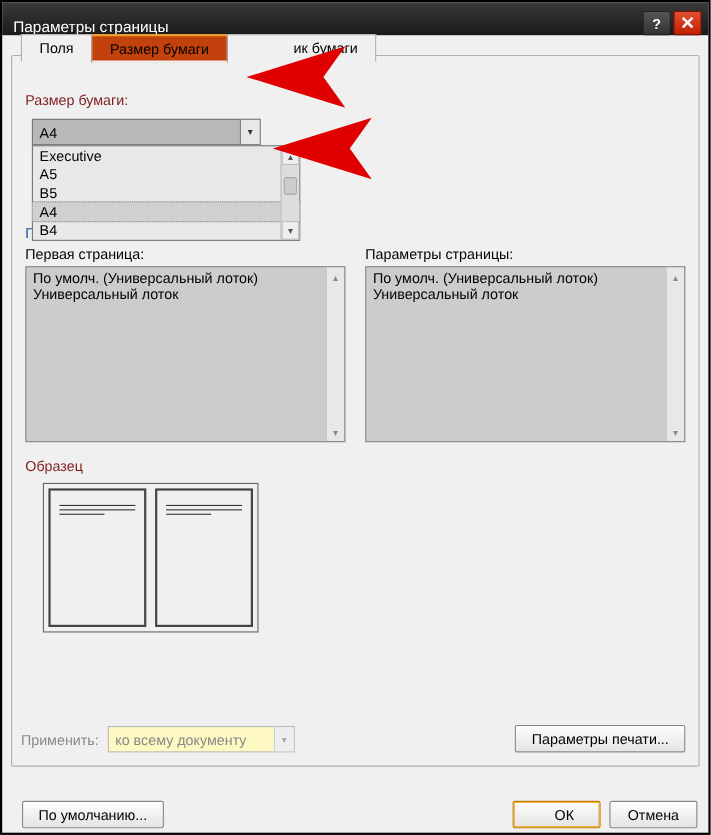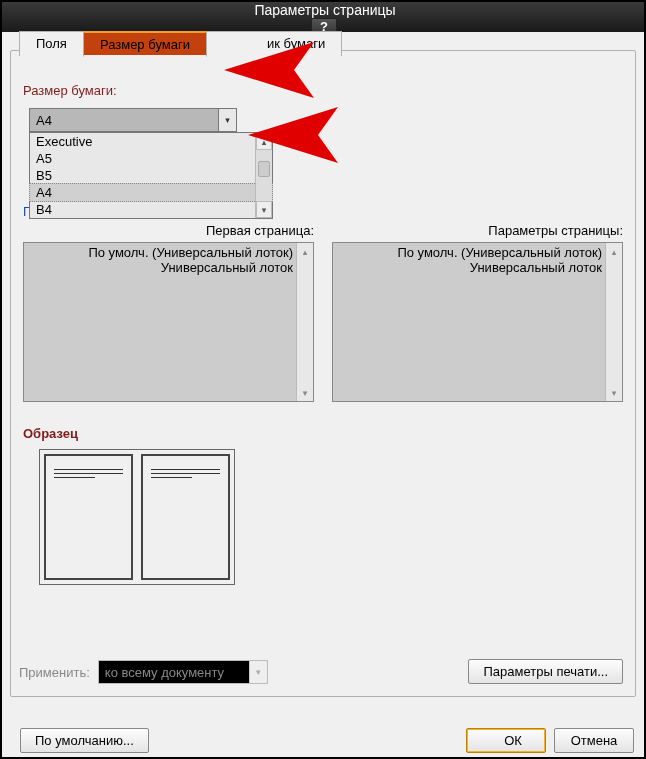--- a/index.html
+++ b/index.html
@@ -1,18 +1,18 @@
 <!DOCTYPE html>
 <html><head>
 <meta charset="utf-8">
 <style>
   * { box-sizing: border-box; font-family: "Segoe UI", Tahoma, sans-serif; font-size: 13px; }
   body { margin: 0; background: #fff; }
   .window { width: 646px; height: 759px; border: 2px solid #000; background: #f0f0f0; position: relative; }
-  .titlebar { height: 30px; background: linear-gradient(#3a3a3a,#1a1a1a); color: #fff; display: flex; align-items: center; padding: 0 6px; flex-direction: column; }
+  .titlebar { height: 30px; background: linear-gradient(#3a3a3a,#1a1a1a); color: #fff; display: flex; align-items: flex-end; padding: 0 6px; }
   .titlebar .title { flex: 1; font-size: 14px; padding-left: 4px; }
   .title-btn { width: 26px; height: 22px; margin-left: 2px; display: flex; align-items: center; justify-content: center; border-radius: 2px; }
   .title-btn.help { background: linear-gradient(#555,#333); color:#fff; font-weight:bold; border:1px solid #222;}
   .title-btn.close { background: linear-gradient(#e05030,#c02000); color:#fff; font-weight:bold; border:1px solid #801000; font-size:16px;}
   .content { position:absolute; top:30px; left:0; right:0; bottom:0; padding:10px 10px 10px 10px;}
   .panel { border:1px solid #b0b0b0; background:#f0f0f0; position:absolute; top:18px; left:8px; right:8px; bottom:60px; border-radius:2px; padding:28px 12px 12px 12px;}
   .tabs { position:absolute; top:-20px; left:8px; display:flex; }
   .tab { padding:4px 16px; border:1px solid #b0b0b0; background:#f0f0f0; border-bottom:none; margin-right:-1px; cursor:pointer; }
   .tab.active { background:#c2410c; border-top:2px solid #f0a030; position:relative; z-index:2; border-bottom:1px solid #f0f0f0; margin-bottom:-1px;}
   .tab.active::after{content:"";position:absolute;left:0;right:0;bottom:-1px;height:2px;background:#f0f0f0;}
@@ -29,27 +29,27 @@
   .dropdown .scroll .thumb{position:absolute;left:2px;right:2px;top:28px;height:16px;background:#ccc;border:1px solid #aaa;border-radius:2px;}
   .combo-wrap{ position:relative; display:inline-block; margin:4px 0 0 6px; }
   .paper-sources{ display:flex; gap:18px; margin-top:28px;}
   .src-col{ flex:1; }
   .src-label{ margin-bottom:4px; }
   .listbox{ height:160px; border:1px solid #888; background:#ccc; position:relative; padding:2px 20px 2px 6px; overflow:hidden;}
   .listbox .item{ white-space:nowrap; }
   .listbox .scroll{ position:absolute; right:0; top:0; bottom:0; width:17px; background:#e8e8e8; border-left:1px solid #bbb;}
   .listbox .scroll .arrow{height:17px;display:flex;align-items:center;justify-content:center;font-size:9px;color:#888;}
   .listbox .scroll .arrow.down{position:absolute;bottom:0;left:0;right:0;}
-  .sample-area{ margin-top:24px;font-weight:bold;}
+  .sample-area{ margin-top:14px;}
   .sample-box{ width:196px; height:136px; border:1px solid #666; margin:8px 0 0 16px; display:flex;}
   .sample-page{ flex:1; border:2px solid #444; margin:4px; padding:10px 8px;}
   .sample-line{ height:1px; background:#333; margin:3px 0;}
   .apply-row{ position:absolute; left:8px; bottom:12px; display:flex; align-items:center; gap:8px;}
   .apply-label{ color:#888;}
-  .combo.disabled{ background:#000000; color:#888; border-color:#bbb; width:170px;}
+  .combo.disabled{ background:#fef9c3; color:#888; border-color:#bbb; width:170px;}
   .combo.disabled .dropbtn{background:#eee;border-color:#ccc;}
   .btn{ padding:4px 14px; border:1px solid #888; background:linear-gradient(#fdfdfd,#e4e4e4); border-radius:2px; cursor:pointer; min-width:80px; text-align:center;}
   .btn.primary{ border:1px solid #c08000; box-shadow:0 0 0 1px #f0b030 inset;padding-left:28px;}
   .print-opts{ position:absolute; right:12px; bottom:12px;}
   .bottom-buttons{ position:absolute; left:10px; right:10px; bottom:4px; display:flex; align-items:center;}
   .bottom-buttons .spacer{flex:1;}
   .bottom-buttons .btn{ margin-left:8px; }
   .arrow-red{ position:absolute; z-index:10; pointer-events:none;}
   svg.tri{display:block;}
   .caret{font-size:9px;color:#333;}
@@ -93,21 +93,21 @@
           <div class="scroll">
             <div class="up">▴</div>
             <div class="thumb"></div>
             <div class="down">▾</div>
           </div>
         </div>
       </div>
 
       <div style="margin-top:72px; color:#1a4ea0;">П</div>
 
-      <div class="paper-sources" style="margin-top:4px;text-align:right;">
+      <div class="paper-sources" style="margin-top:4px;">
         <div class="src-col">
           <div class="src-label">Первая страница:</div>
           <div class="listbox">
             <div class="item">По умолч. (Универсальный лоток)</div>
             <div class="item">Универсальный лоток</div>
             <div class="scroll">
               <div class="arrow">▴</div>
               <div class="arrow down">▾</div>
             </div>
           </div>

